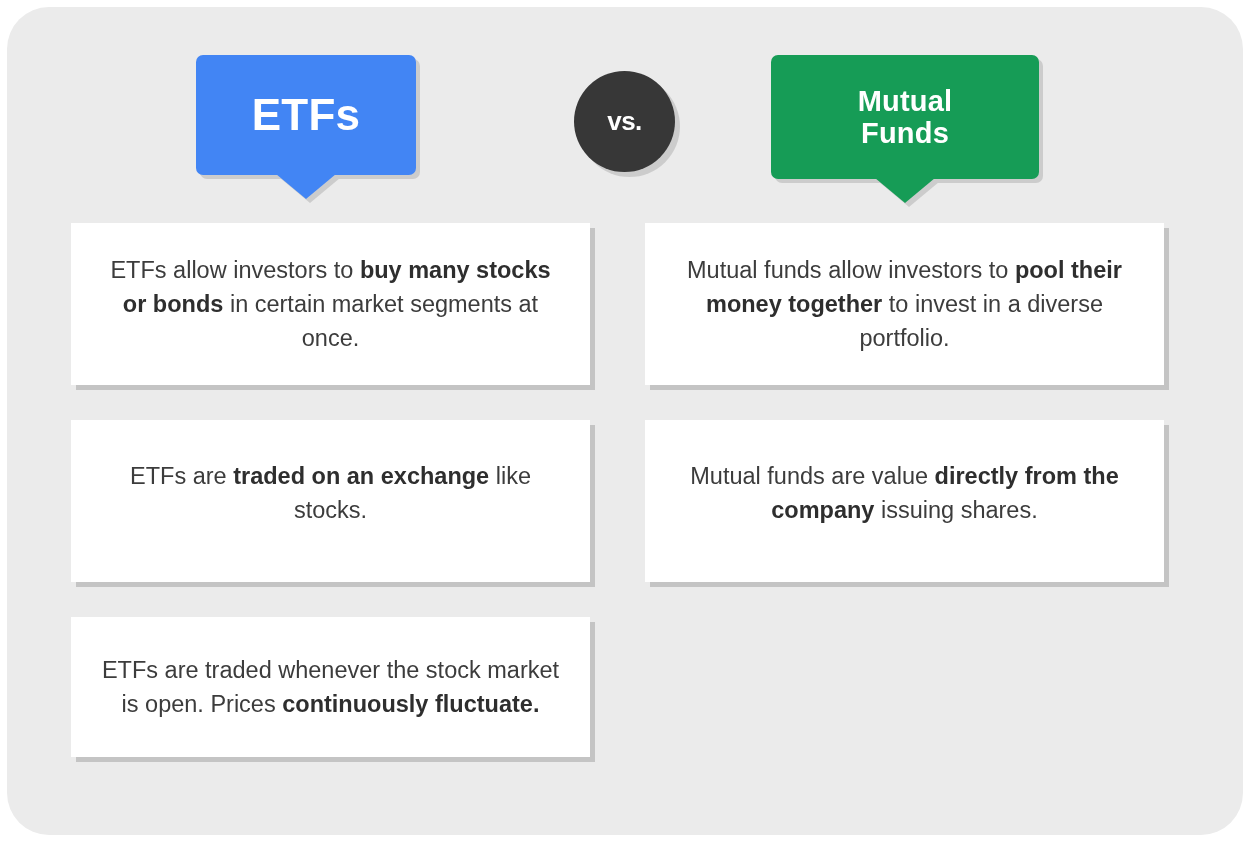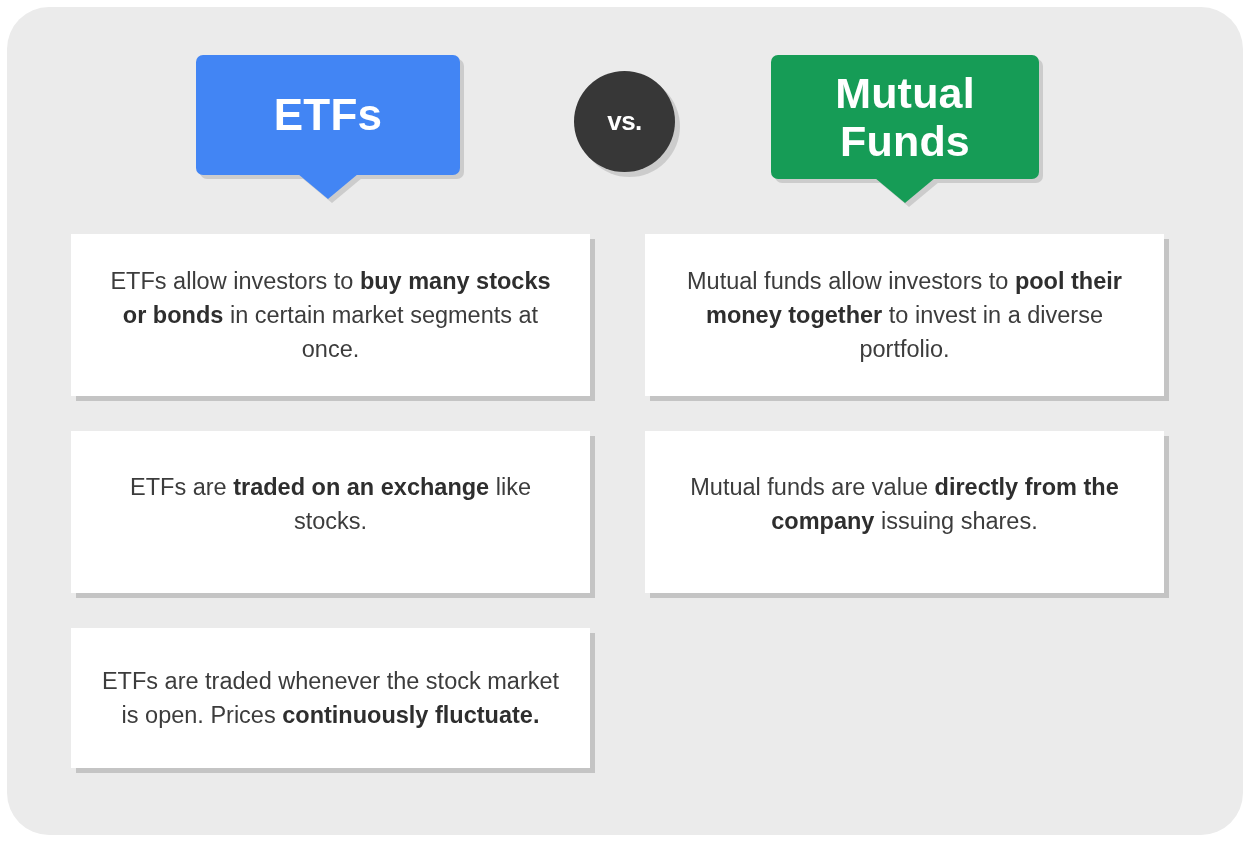--- a/index.html
+++ b/index.html
@@ -68,36 +68,36 @@
     width: 0;
     height: 0;
     border-left: 30px solid transparent;
     border-right: 30px solid transparent;
     border-top: 25px solid currentColor;
   }
 
   .banner-etfs {
     left: 196px;
     top: 55px;
-    width: 264px;
+    width: 220px;
     height: 120px;
     background: #4285f4;
     color: #4285f4;
   }
   .banner-etfs .banner-label { font-size: 44px; }
 
   .banner-mutual {
     left: 771px;
     top: 55px;
     width: 268px;
     height: 124px;
     background: #169c56;
     color: #169c56;
   }
-  .banner-mutual .banner-label { font-size: 43px; }
+  .banner-mutual .banner-label { font-size: 29px; }
 
   .vs-badge {
     position: absolute;
     left: 574px;
     top: 71px;
     width: 101px;
     height: 101px;
     border-radius: 50%;
     background: #373737;
     display: flex;
@@ -110,21 +110,21 @@
     color: #ffffff;
     font-size: 26px;
     font-weight: bold;
     letter-spacing: -0.5px;
   }
 
   
   .grid {
     position: absolute;
     left: 71px;
-    top: 234px;
+    top: 223px;
     width: 1096px;
     display: grid;
     grid-template-columns: 519px 519px;
     column-gap: 55px;
     row-gap: 35px;
   }
 
   .card {
     background: #ffffff;
     box-shadow: 5px 5px 0 #c4c4c4;

